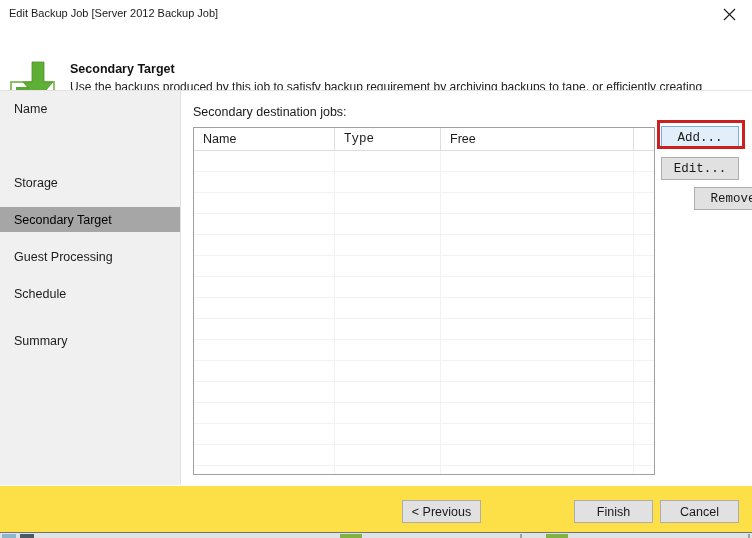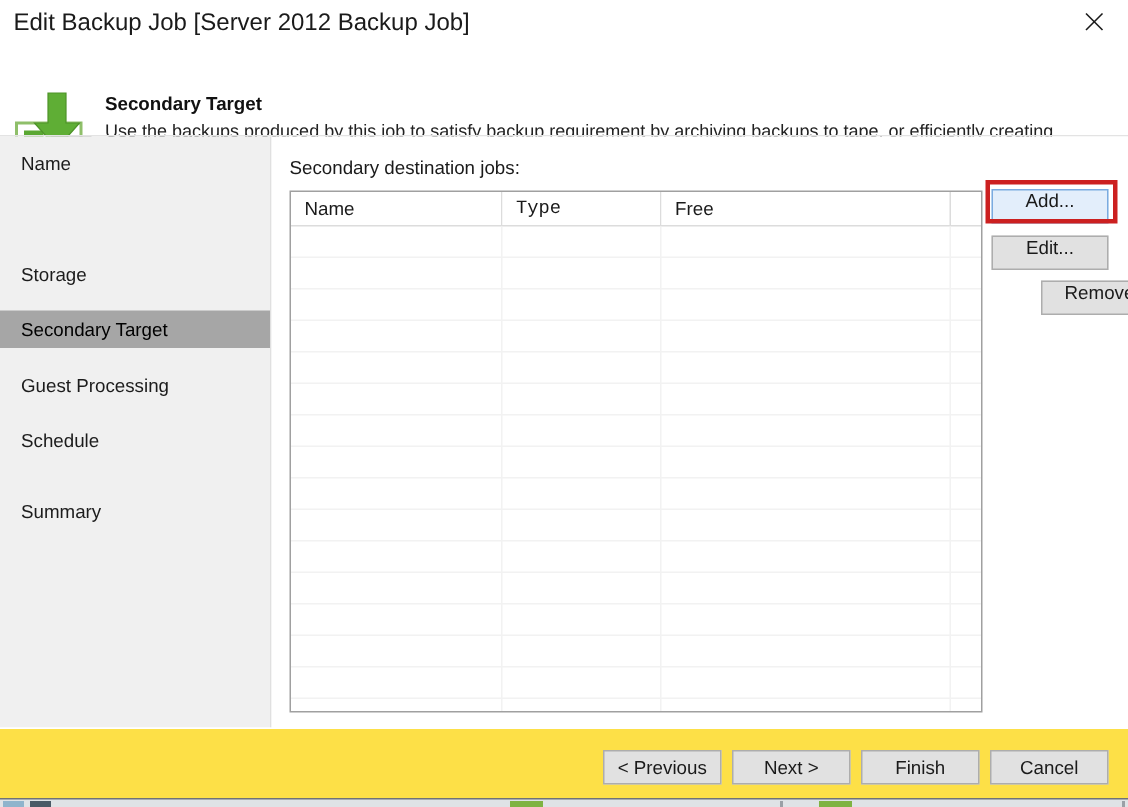--- a/index.html
+++ b/index.html
@@ -21,21 +21,21 @@
   
   #titlebar {
     position: absolute;
     left: 0; top: 0;
     width: 752px; height: 28px;
     background: #ffffff;
   }
   #window-title {
     position: absolute;
     left: 9px; top: 7px;
-    font-size: 16px;
+    font-size: 11px;
     color: #1a1a1a;
     white-space: nowrap;
     letter-spacing: 0px;
   }
   #close-button {
     position: absolute;
     right: 0; top: 0;
     width: 46px; height: 28px;
     display: flex; align-items: center; justify-content: center;
     cursor: default;
@@ -166,24 +166,24 @@
 
   
   .side-button {
     position: absolute;
     width: 78px; height: 23px;
     background: #e1e1e1;
     border: 1px solid #adadad;
     font-size: 12.5px;
     color: #1a1a1a;
     display: flex;
-    align-items: flex-start;
+    align-items: center;
     justify-content: center;
     cursor: default;
-    font-family: Liberation Sans, sans-serif;
+    font-family: Liberation Mono, monospace;
     padding: 0;
     white-space: nowrap;
   }
   .side-button.focused {
     background: #e3eefb;
     border: 1px solid #7babe0;
   }
   #add-highlight {
     position: absolute;
     left: 657px; top: 120px;
@@ -344,23 +344,20 @@
         <span>Remove</span>
       </button>
     </div>
   <div id="add-highlight" style="border-color: rgb(204, 32, 32);"></div>
 
   <div id="footer-divider"></div>
   <div id="footer">
       <button class="footer-button" style="left: 402px;">
         <span>&lt; Previous</span>
       </button>
-      <button class="footer-button" style="left: 488px;">
-        <span>Next &gt;</span>
-      </button>
       <button class="footer-button" style="left: 574px; align-items: center;">
         <span>Finish</span>
       </button>
       <button class="footer-button" style="left: 660px;">
         <span>Cancel</span>
       </button>
     </div>
 
   <div id="taskbar">
     <div class="tb-item" style="left:2px;width:14px;background:#8fb4cc;"></div>

